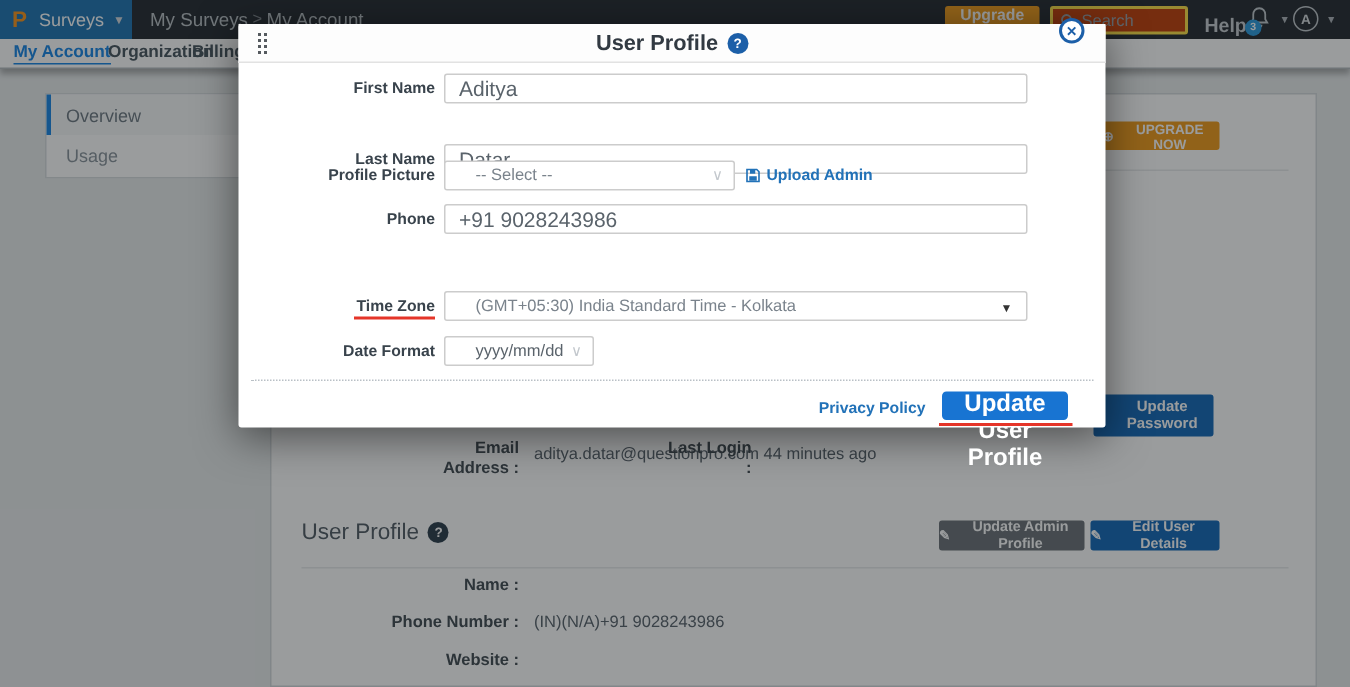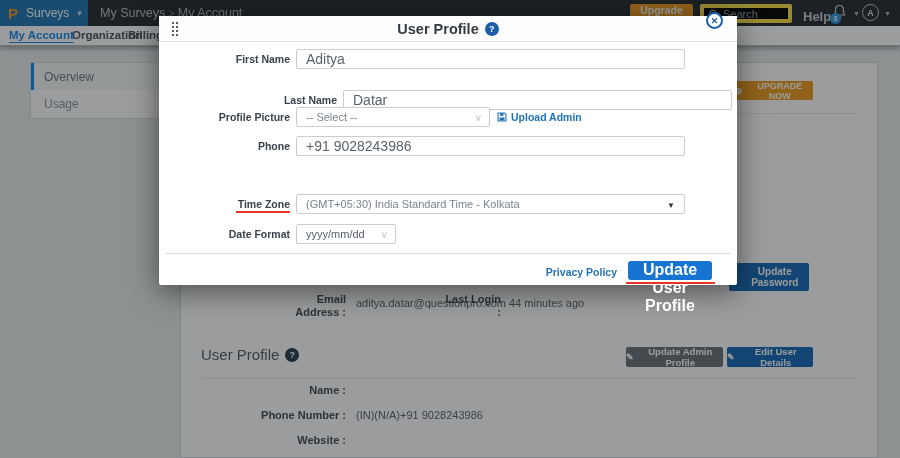--- a/index.html
+++ b/index.html
@@ -8,21 +8,21 @@
 
   
   .navbar { position:absolute; left:0; top:0; width:900px; height:26px; background:#272c32; z-index:1; }
   .product-box { position:absolute; left:0; top:0; width:88px; height:26px; background:#2176b4; display:flex; align-items:center; cursor:pointer; }
   .qp-logo { color:#f7941e; font-weight:bold; font-size:15px; margin-left:8px; }
   .product-label { color:#fff; font-size:12px; margin-left:8px; }
   .caret { font-size:8px; color:#d6dade; margin-left:6px; }
   .breadcrumb { position:absolute; left:100px; top:0; height:26px; display:flex; align-items:center; gap:3px; font-size:12.5px; color:#b9bfc4; }
   .crumb-sep { color:#80868c; font-size:11px; }
   .upgrade-top-btn { position:absolute; left:630px; top:4px; width:63px; height:19px; background:#ef9b1d; border:none; border-radius:2px; color:#fff; font-size:10.5px; font-weight:bold; font-family:inherit; cursor:pointer; }
-  .search-box { position:absolute; left:700px; top:4px; width:92px; height:19px; background:#000000; border:4px solid #fde047; border-radius:2px; display:flex; align-items:center; padding:0 5px; }
+  .search-box { position:absolute; left:700px; top:4px; width:92px; height:19px; background:#c2410c; border:2px solid #fde047; border-radius:2px; display:flex; align-items:center; padding:0 5px; }
   .search-box input { background:transparent; border:none; outline:none; color:#c9ced3; font-size:11px; width:70px; margin-left:4px; font-family:inherit; }
   .search-box input::placeholder { color:#9aa1a8; }
   .help-link { position:absolute; left:803px; top:9px; font-size:13px; color:#c6cbd0; cursor:pointer;font-weight:bold; }
   .bell-wrap { position:absolute; left:832px; top:4px; width:18px; height:18px; cursor:pointer; }
   .badge { position:absolute; left:-2px; bottom:-2px; width:11px; height:11px; background:#2d9bdf; border-radius:50%; color:#fff; font-size:7px; font-weight:bold; display:flex; align-items:center; justify-content:center; }
   .nav-caret { position:absolute; top:10px; font-size:7px; color:#aeb4ba; cursor:pointer; }
   .avatar { position:absolute; left:862px; top:4px; width:17px; height:17px; border:1.5px solid #c2c8cd; border-radius:50%; color:#d4d9dd; font-size:9px; font-weight:bold; display:flex; align-items:center; justify-content:center; cursor:pointer; }
 
   
   .subnav { position:absolute; left:0; top:26px; width:900px; height:20px; background:#ffffff; border-bottom:1px solid #b6babd; box-shadow:0 3px 4px rgba(0,0,0,0.28); z-index:1; }
@@ -57,21 +57,21 @@
   .modal-header { position:relative; height:26px; border-bottom:1px solid #e2e2e2; background:#fdfdfd; }
   .drag-handle { position:absolute; left:13px; top:6px; display:grid; grid-template-columns:2px 2px; grid-auto-rows:2px; gap:2px; cursor:move; }
   .drag-handle span { width:2px; height:2px; background:#555a5f; }
   .modal-title-wrap { position:absolute; left:0; right:0; top:0; height:26px; display:flex; align-items:center; justify-content:center; gap:6px; }
   .modal-title { font-size:14.5px; font-weight:bold; color:#323a42; }
   .modal-help { width:14px; height:14px; border-radius:50%; background:#1c5fa8; color:#fff; font-size:9px; font-weight:bold; display:flex; align-items:center; justify-content:center; cursor:pointer; }
   .modal-close { position:absolute; right:14px; top:-4px; width:17px; height:17px; border:2px solid #1c5fa8; border-radius:50%; color:#1c5fa8; font-size:9px; font-weight:bold; display:flex; align-items:center; justify-content:center; cursor:pointer; background:#fff; }
   .frow { position:absolute; left:0; width:578px; height:20px; }
   .flabel { position:absolute; left:0; top:4px; width:131px; text-align:right; font-size:10.5px; font-weight:bold; color:#39434c; }
   .ftext { position:absolute; left:137px; top:0; width:389px; height:20px; border:1px solid #ccc; border-radius:2px; font-size:14px; color:#5a636b; padding:0 9px; font-family:inherit; outline:none; }
-  .fselect { position:absolute; left:137px; top:0; height:20px; border:1px solid #ccc; border-radius:2px; font-size:11px; color:#7a838c; padding:0 9px; display:flex; align-items:center; cursor:pointer; background:#fff; }
+  .fselect { position:absolute; left:137px; top:0; height:20px; border:1px solid #ccc; border-radius:2px; font-size:11px; color:#7a838c; padding:0 20px; display:flex; align-items:center; cursor:pointer; background:#fff; }
   .chev { position:absolute; right:7px; color:#c3c8cd; font-size:10px; }
   .tz-caret { position:absolute; right:9px; top:6px; font-size:8px; color:#333; }
   .upload-link { position:absolute; left:338px; top:4px; display:flex; align-items:center; gap:4px; color:#2272b8; font-size:10.5px; font-weight:bold; cursor:pointer; }
   .red-underline { position:absolute; height:2px; background:#e53529; }
   .dotted-sep { position:absolute; left:8px; top:237px; width:562px; border-top:1px dotted #b9c0c6; }
   .privacy-link { position:absolute; left:380px; top:250px; width:78px; text-align:right; color:#2272b8; font-size:10.5px; font-weight:bold; cursor:pointer; }
   .update-profile-btn { position:absolute; left:469px; top:245px; width:84px; height:19px; background:#1874d2; border:none; border-radius:3px; color:#fff; font-size:16px; font-weight:bold; font-family:inherit; cursor:pointer; }
 
   svg { display:block; }
 </style>
@@ -187,21 +187,21 @@
         <span class="modal-help">?</span>
       </div>
       <div class="modal-close">✕</div>
     </div>
 
     <div class="frow" style="top:33px;">
       <div class="flabel">First Name</div>
       <input class="ftext" value="Aditya" style="">
     </div>
 
-    <div class="frow" style="top:74px;margin-left:47px;">
+    <div class="frow" style="top:80px;">
       <div class="flabel">Last Name</div>
       <input class="ftext" value="Datar" style="">
     </div>
 
     <div class="frow" style="top:91px;">
       <div class="flabel">Profile Picture</div>
       <div class="fselect" style="width:194px;">
         <span>-- Select --</span>
         <span class="chev">∨</span>
       </div>

